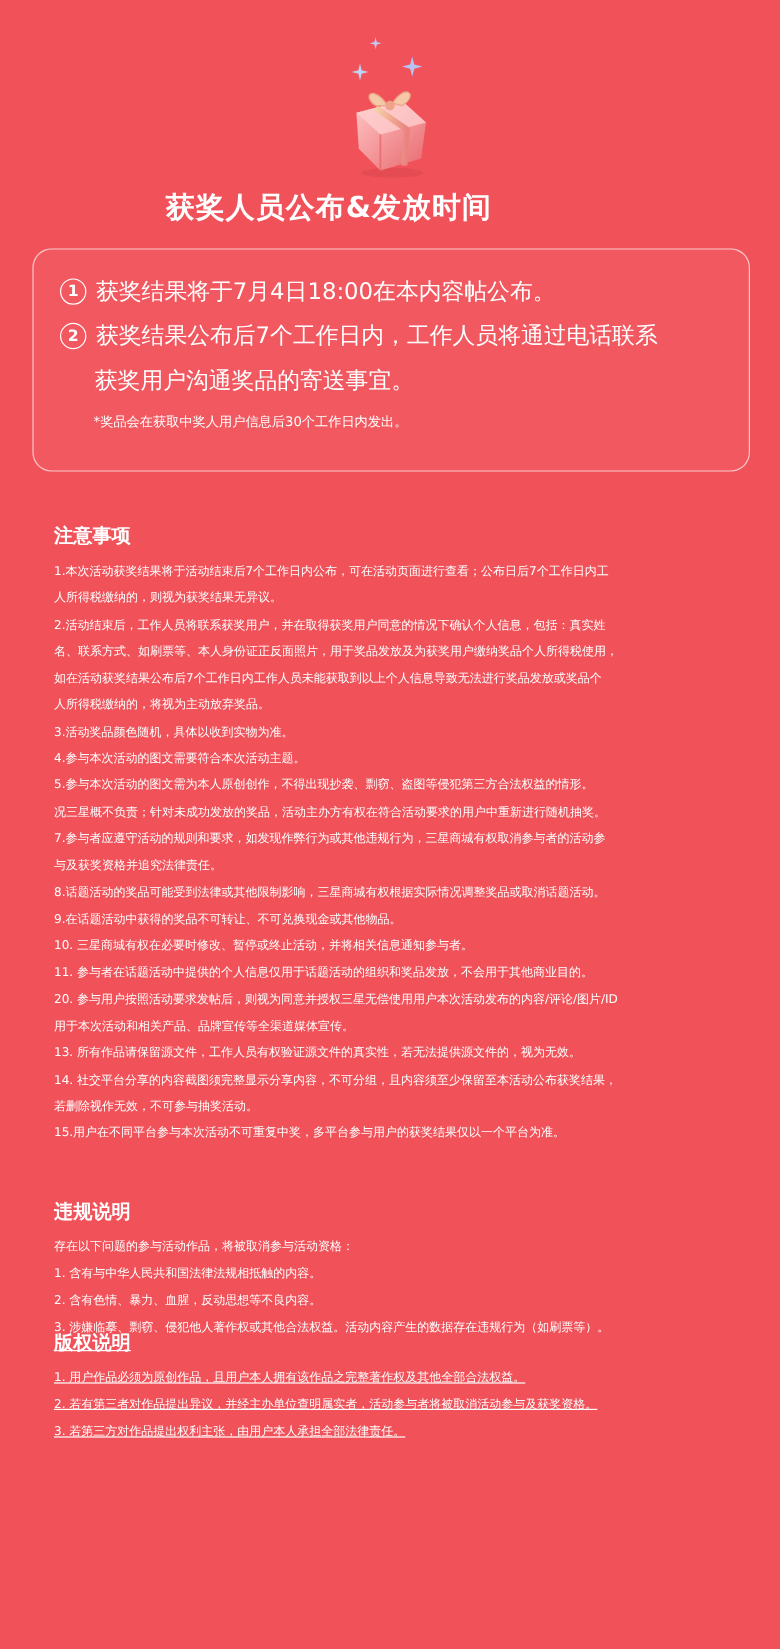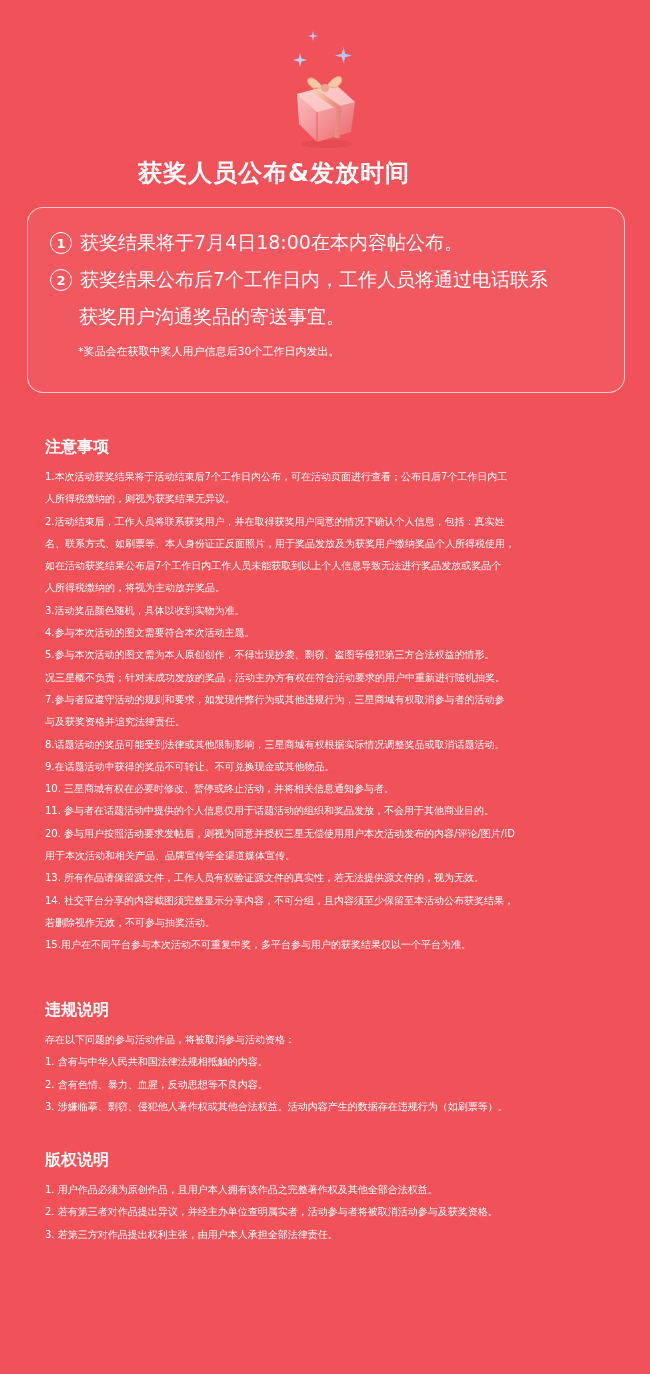--- a/index.html
+++ b/index.html
@@ -28,21 +28,21 @@
       align-items: center; justify-content: center; font-size: 13px; font-weight: bold; margin-right: 8px;
     }
     .box .note { position: absolute; left: 50px; top: 136px; font-size: 11px; }
 
     .section { position: absolute; left: 25px; width: 605px; margin-left: 20px; }
     .section h2 { font-size: 16px; font-weight: bold; margin-bottom: 8px; }
     .section p { font-size: 10px; line-height: 22.3px; }
 
     .sec-notes { top: 437px; }
     .sec-violation { top: 1000px; }
-    .sec-copyright { top: 1150px; }
+    .sec-copyright { top: 1109px; text-decoration: underline; }
   </style>
 </head>
 <body>
 
 <div class="hero">
 
   <svg class="spark" style="left:308px;top:31px" width="10" height="10" viewBox="0 0 10 10">
     <path d="M5 0 L6 4 L10 5 L6 6 L5 10 L4 6 L0 5 L4 4 Z" fill="#C8C6F2"></path>
   </svg>
   <svg class="spark" style="left:293px;top:53px" width="14" height="14" viewBox="0 0 10 10">

